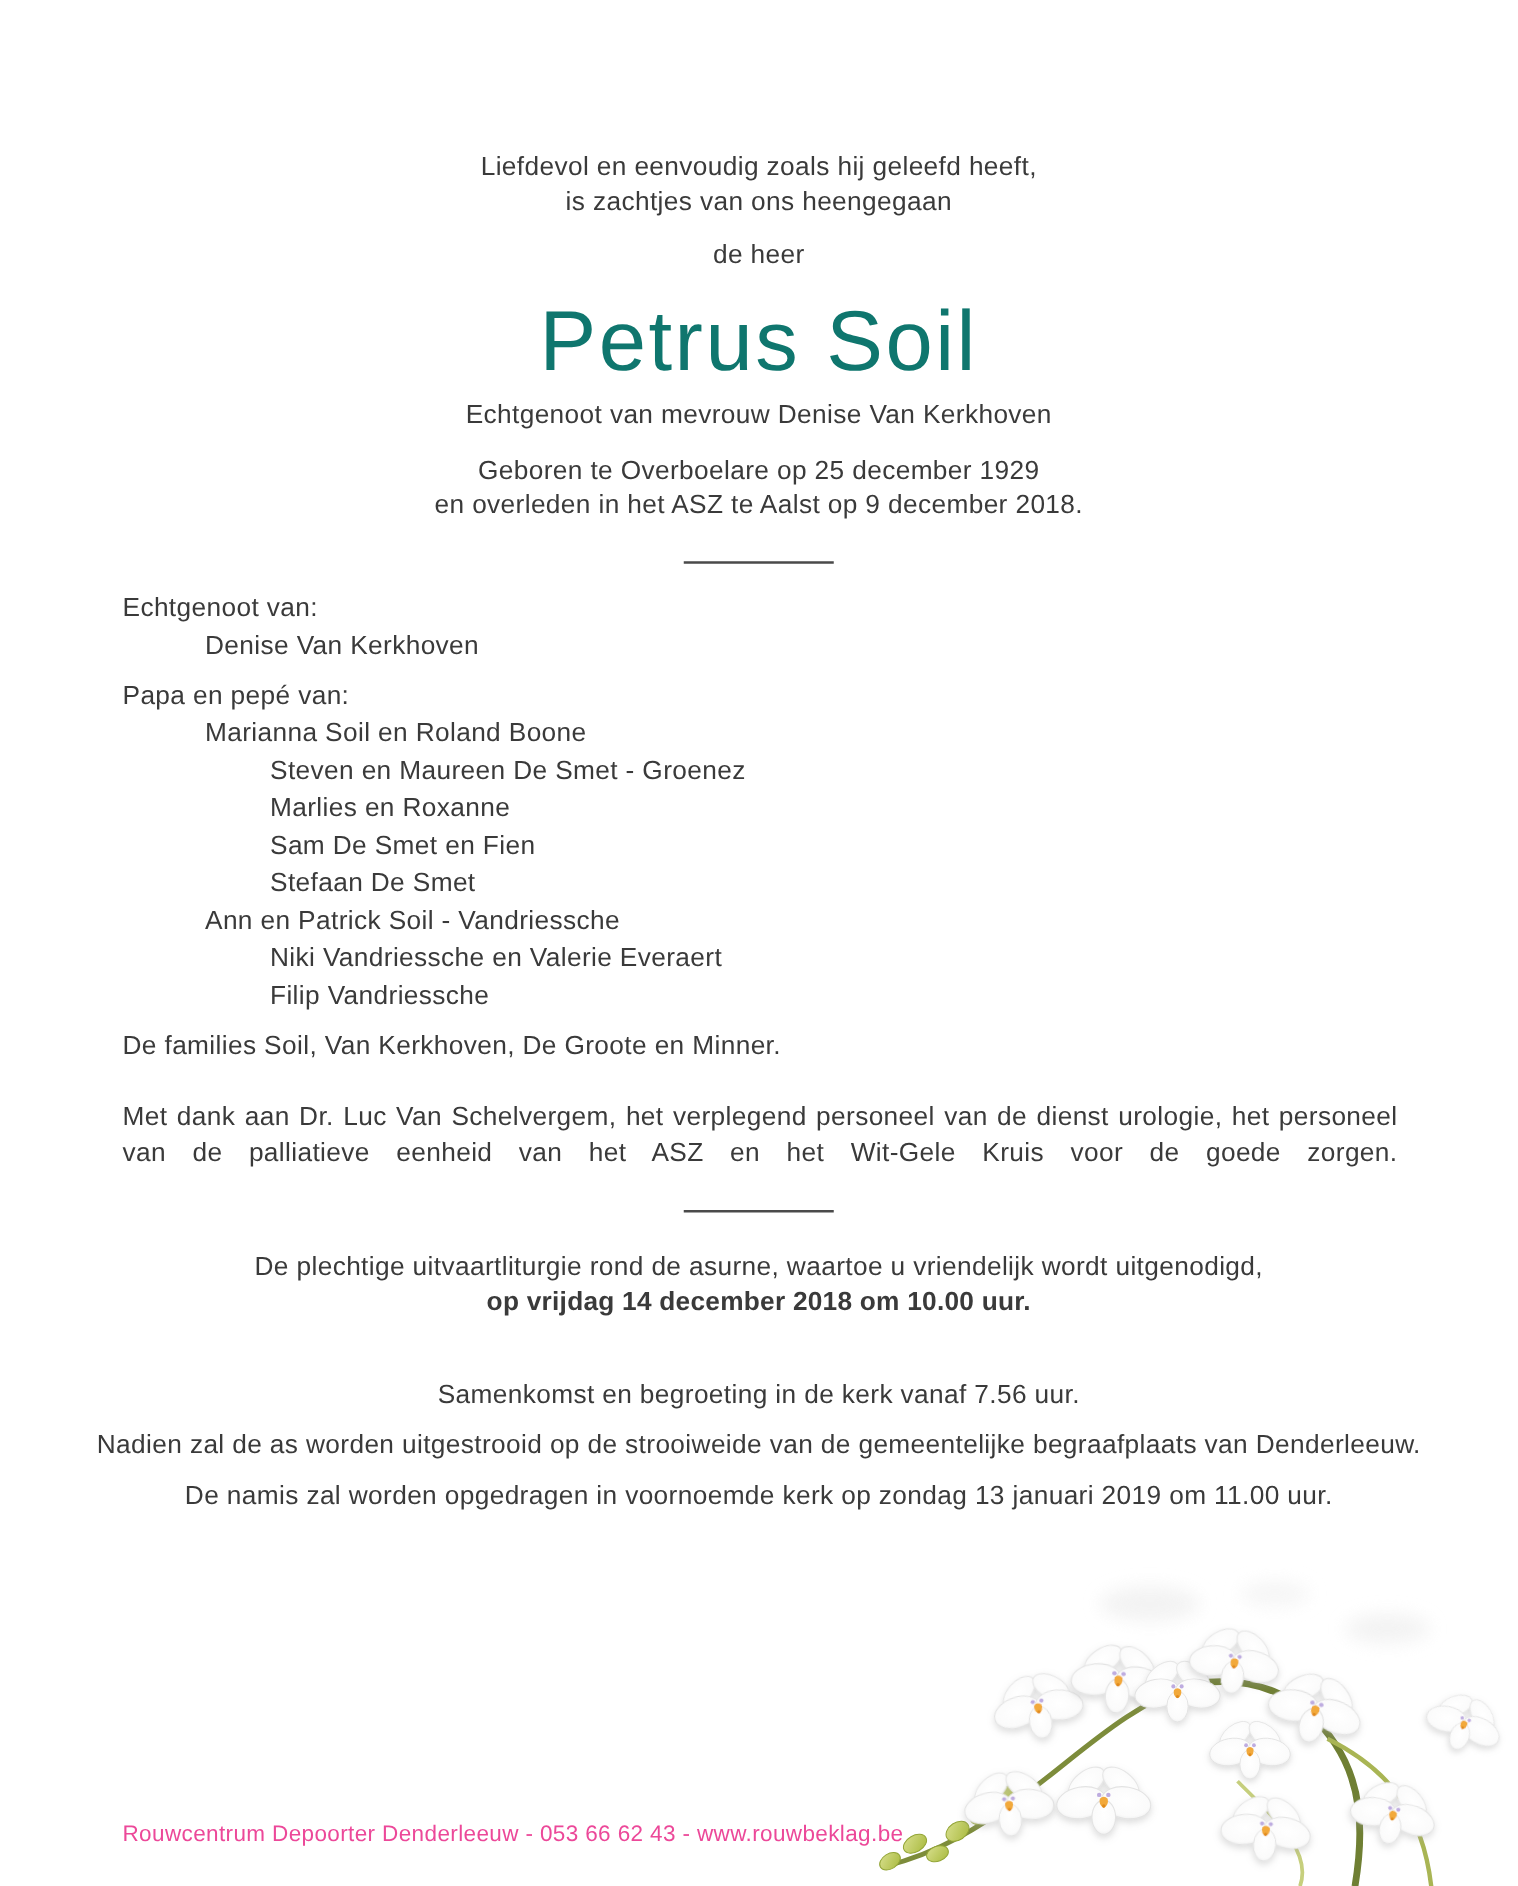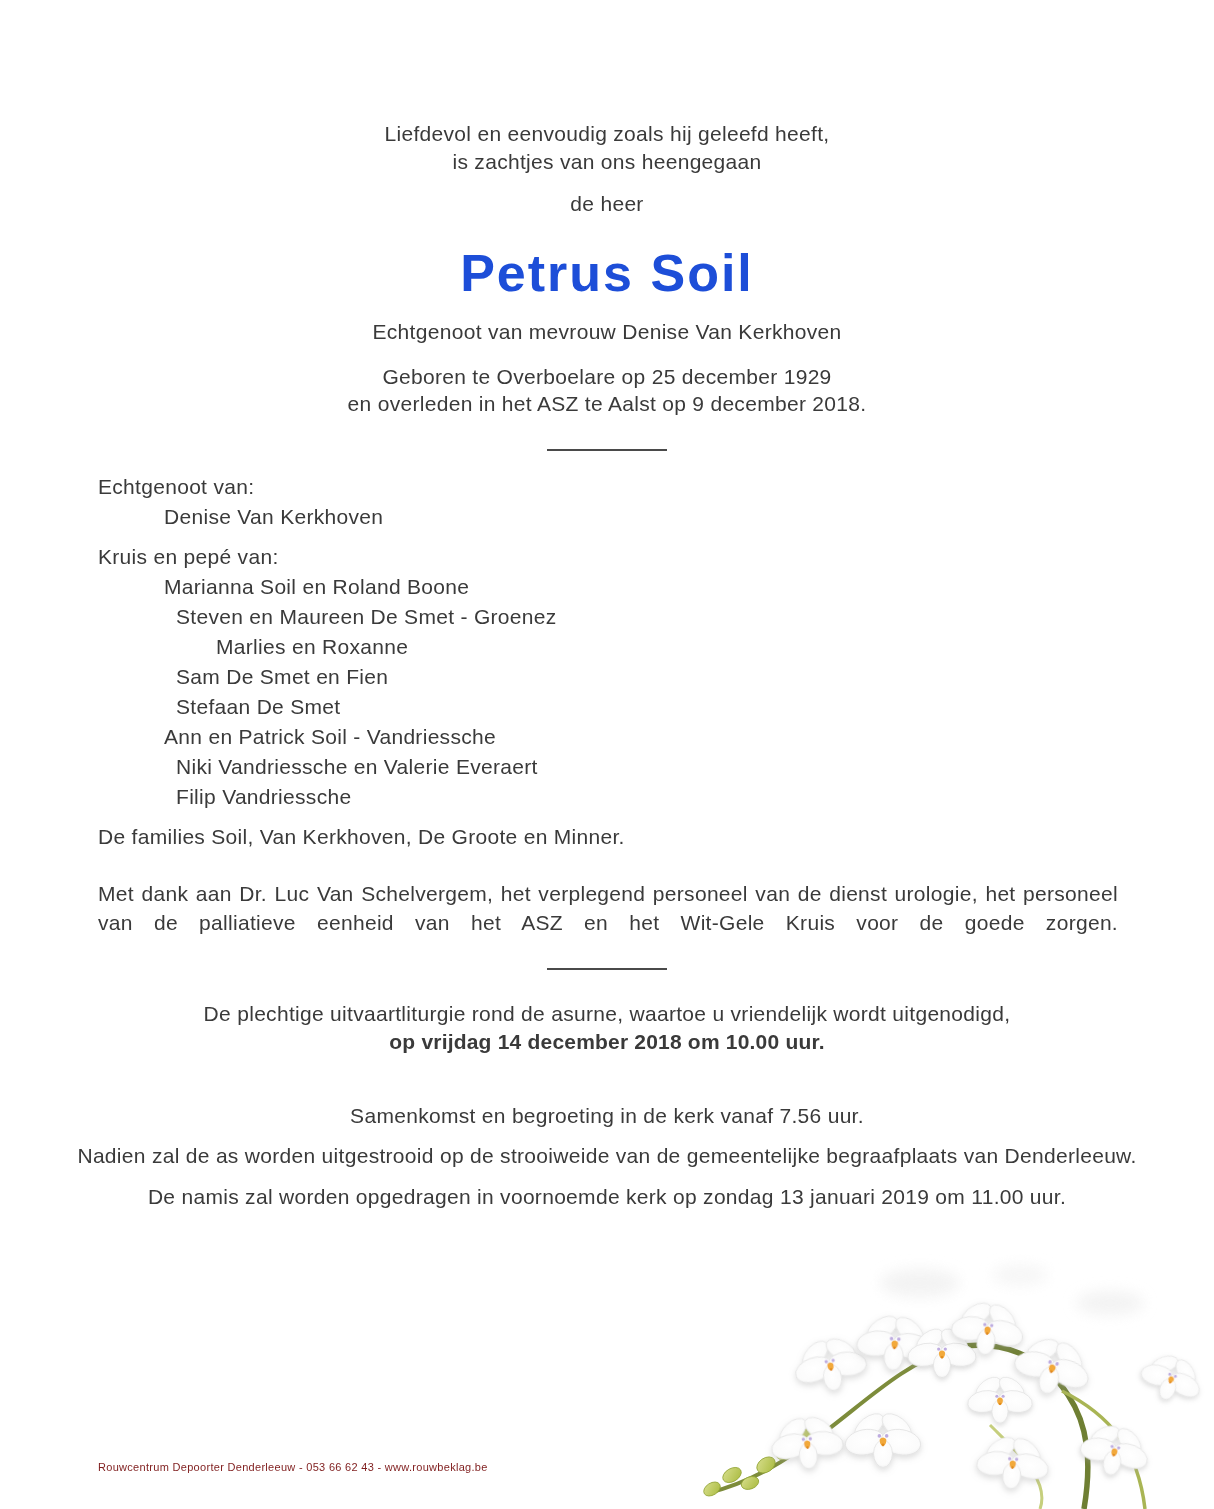--- a/index.html
+++ b/index.html
@@ -7,50 +7,50 @@
     width:1214px;height:1509px;position:relative;background:#ffffff;
     font-family:"Liberation Sans","DejaVu Sans",sans-serif;
     color:#3a3a3a;overflow:hidden;
   }
   .abs{position:absolute;}
   .center{left:0;width:1214px;text-align:center;}
   .line{font-size:21px;line-height:28px;letter-spacing:.3px;}
   .intro{top:120px;}
   .salutation{top:190px;}
   .deceased-name{
-    top:238px;font-size:52px;line-height:70px;font-weight:700;
-    letter-spacing:2px;color:#1d4ed8;
+    top:238px;font-size:68px;line-height:70px;font-weight:400;
+    letter-spacing:2px;color:#0f766e;
   }
   .spouse-line{top:318px;}
   .birth-death{top:363px;text-align:center;}
   .birth-death .line{line-height:27px;}
   .divider{
     left:547px;width:120px;height:0;border-top:2px solid #4a4a4a;
   }
   .divider-1{top:449px;}
   .divider-2{top:968px;}
   .family{left:98px;top:472px;width:1020px;}
   .fam-line{font-size:21px;line-height:30px;letter-spacing:.3px;white-space:nowrap;}
   .gap10{margin-top:10px;}
   .ind1{margin-left:66px;}
-  .ind2{margin-left:78px;}
+  .ind2{margin-left:118px;}
   .ind3{margin-left:118px;}
   .families-line{margin-top:10px;}
   .thanks{
     margin-top:27px;text-align:justify;text-align-last:justify;
     font-size:21px;line-height:29px;letter-spacing:.3px;white-space:normal;
   }
   .ceremony-top{top:1000px;}
   .bold-line{font-weight:bold;letter-spacing:.2px;}
   .cer4{top:1102px;}
   .cer5{top:1142px;}
   .cer6{top:1183px;}
   .footer{
-    left:98px;top:1458px;font-size:11px;line-height:18px;
-    color:#7f1d1d;letter-spacing:.3px;
+    left:98px;top:1458px;font-size:18px;line-height:18px;
+    color:#ec4899;letter-spacing:.3px;
   }
   .flower{left:690px;top:1245px;width:524px;height:264px;}
 </style>
 </head>
 <body>
 
 <div class="abs center intro">
   <div class="line">Liefdevol en eenvoudig zoals hij geleefd heeft,</div>
   <div class="line">is zachtjes van ons heengegaan</div>
 </div>
@@ -65,21 +65,21 @@
   <div class="line">Geboren te Overboelare op 25 december 1929</div>
   <div class="line">en overleden in het ASZ te Aalst op 9 december 2018.</div>
 </div>
 
 <div class="abs divider divider-1"></div>
 
 <div class="abs family">
   <div class="fam-line">Echtgenoot van:</div>
   <div class="fam-line ind1">Denise Van Kerkhoven</div>
 
-  <div class="fam-line gap10">Kruis en pepé van:</div>
+  <div class="fam-line gap10">Papa en pepé van:</div>
   <div class="fam-line ind1">Marianna Soil en Roland Boone</div>
   <div class="fam-line ind2">Steven en Maureen De Smet - Groenez</div>
   <div class="fam-line ind3">Marlies en Roxanne</div>
   <div class="fam-line ind2">Sam De Smet en Fien</div>
   <div class="fam-line ind2">Stefaan De Smet</div>
   <div class="fam-line ind1">Ann en Patrick Soil - Vandriessche</div>
   <div class="fam-line ind2">Niki Vandriessche en Valerie Everaert</div>
   <div class="fam-line ind2">Filip Vandriessche</div>
 
   <div class="fam-line families-line">De families Soil, Van Kerkhoven, De Groote en Minner.</div>

